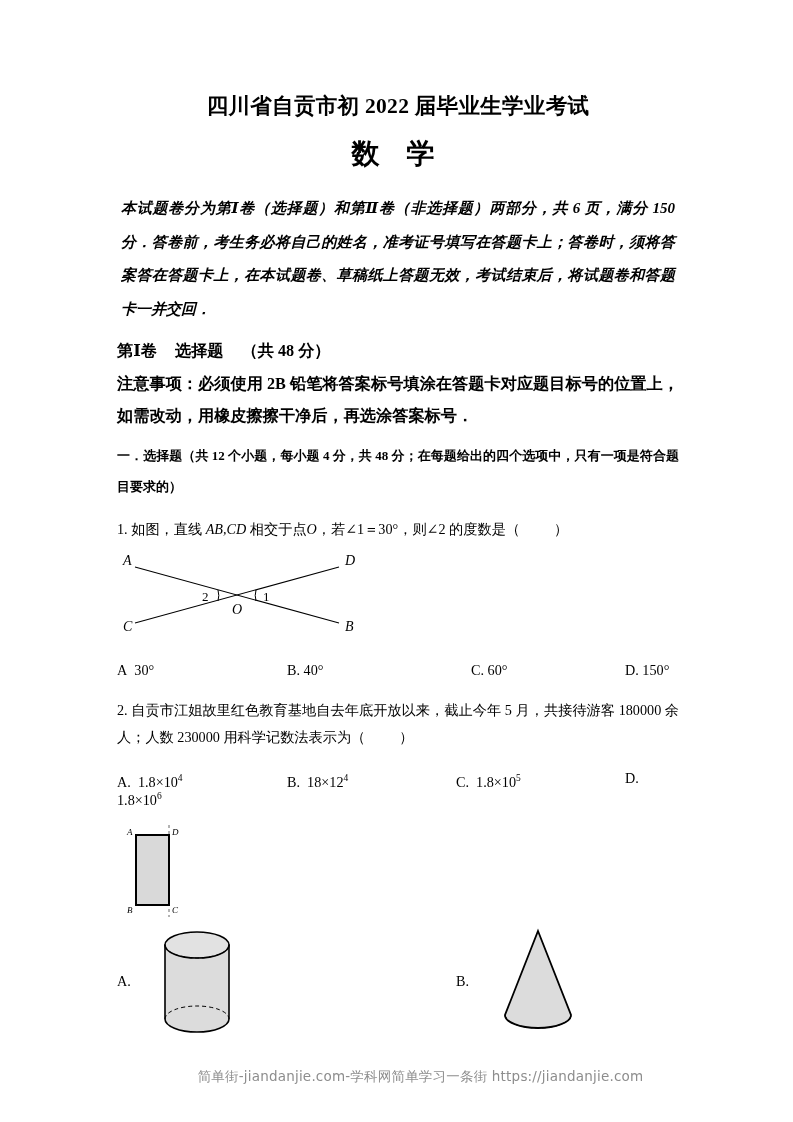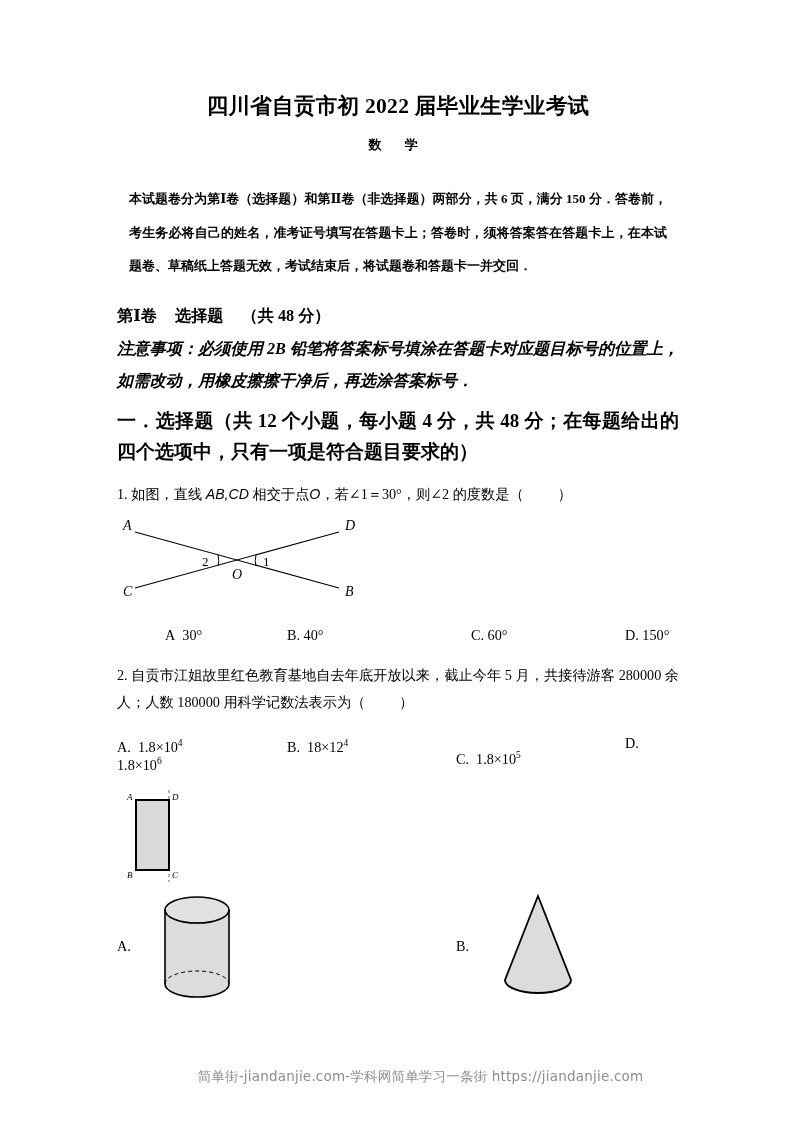--- a/index.html
+++ b/index.html
@@ -36,115 +36,115 @@
     font-weight: bold;
     font-size: 21.5px;
     letter-spacing: 0.3px;
     margin: 0;
     padding-top: 94px;
     line-height: 1.2;
   }
   .doc-subject {
     text-align: center;
     font-weight: bold;
-    font-size: 13px;
+    font-size: 28px;
     margin: 0;
     padding-top: 17px;
     letter-spacing: 10px;
     line-height: 1.2;
   }
 
   
   .intro {
     font-weight: bold;
-    font-size: 13px;
+    font-size: 15px;
     line-height: 33.5px;
-    margin: 12px;
+    margin: 4px;
     padding-top: 18px;
     text-align: justify;
     text-justify: inter-ideograph;
+    font-style: italic;
   }
 
   .section-head {
     font-weight: bold;
     font-size: 16.2px;
     line-height: 30px;
     margin: 0;
     padding-top: 6px;
   }
   .section-head .sp { display:inline-block; width: 18px; }
 
   .notice {
     font-weight: bold;
     font-size: 16.2px;
     line-height: 32px;
     margin: 0;
     padding-top: 2px;
     text-align: justify;
     text-justify: inter-ideograph;
-    font-style: italic;
   }
 
   .part-head {
     font-weight: bold;
-    font-size: 19px;
+    font-size: 13px;
     line-height: 31px;
     margin: 0;
     padding-top: 8px;
     text-align: justify;
     text-justify: inter-ideograph;
   }
 
   
   .question {
     font-size: 14.2px;
     line-height: 27px;
     margin: 0;
     padding-top: 14px;
     text-align: justify;
     text-justify: inter-ideograph;
   }
   .q-num { }
   .mathit {
     font-style: italic;
-    font-family: Liberation Sans, sans-serif;
+    font-family: Liberation Serif, serif;
     margin-top: 20px;
   }
   .paren-blank { display:inline-block; width: 34px; }
 
   
   .options {
     position: relative;
     font-size: 14.2px;
     line-height: 26px;
     height: 26px;
     padding-top: 16px;
   }
   .opt {
     position: absolute;
     top: 16px;
     white-space: nowrap;
   }
-  .opt-a { left: 0px; margin-left: 48px; }
+  .opt-a { left: 0px; }
   .opt-b { left: 170px; }
   .opt-c { left: 354px; }
   .opt-d { left: 508px; }
   sup { font-size: 9.5px; vertical-align: super; }
 
   .opt-wrap2 {
     position: relative;
     font-size: 14.2px;
     line-height: 26px;
     padding-top: 14px;
     height: 52px;
   }
   .opt2 { position: absolute; top: 14px; white-space: nowrap; }
   .o2a { left: 0px; }
   .o2b { left: 170px; }
-  .o2c { left: 339px; margin-top: 12px; }
+  .o2c { left: 339px; }
   .o2d { left: 508px; }
   .o2-overflow { position:absolute; top: 32px; left: 0px; }
 
   
   .fig-lines {
     position: relative;
     height: 92px;
     margin-top: 6px;
   }
   .fig-rect {
@@ -238,21 +238,21 @@
         <span>60°</span>
       </span>
       <span class="opt opt-d">
         <span>D.</span>
         <span>150°</span>
       </span>
     </div>
 
     <p class="question">
       <span class="q-num">2.</span>
-      <span>自贡市江姐故里红色教育基地自去年底开放以来，截止今年 5 月，共接待游客 280000 余人；人数 180000 用科学记数法表示为（</span><span class="paren-blank"></span><span>）</span>
+      <span>自贡市江姐故里红色教育基地自去年底开放以来，截止今年 5 月，共接待游客 180000 余人；人数 230000 用科学记数法表示为（</span><span class="paren-blank"></span><span>）</span>
     </p>
 
     <div class="opt-wrap2">
       <span class="opt2 o2a">
         <span>A.</span>&nbsp;
         <span><span>1.8×10</span><sup>4</sup></span>
       </span>
       <span class="opt2 o2b">
         <span>B.</span>&nbsp;
         <span><span>18×12</span><sup>4</sup></span>

